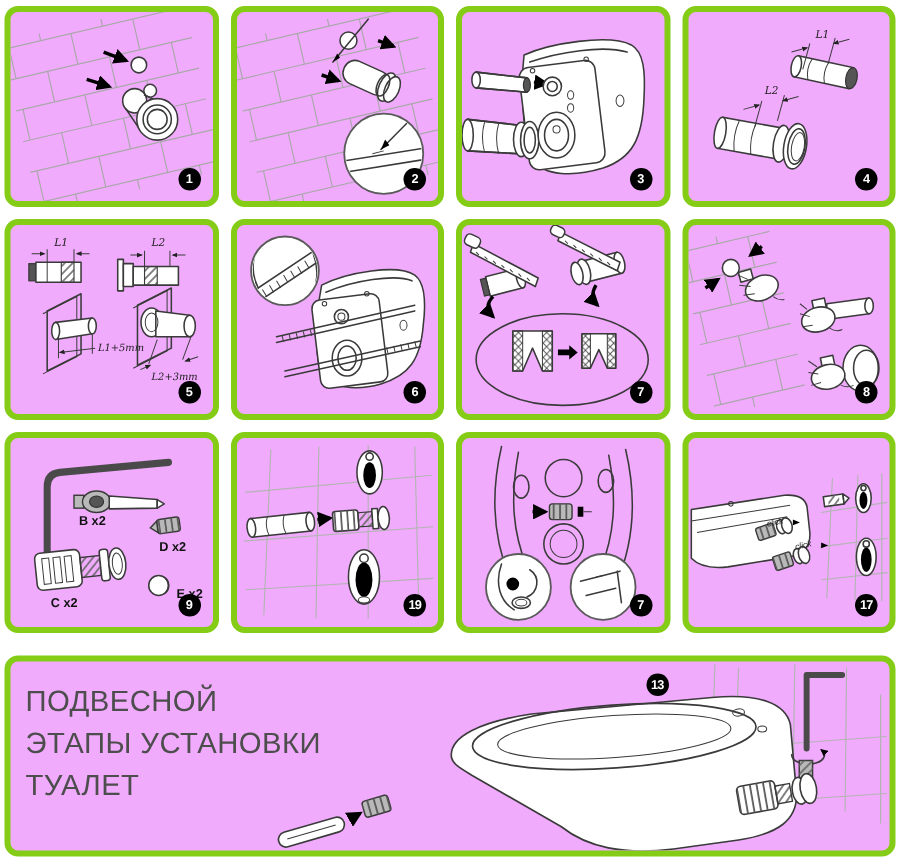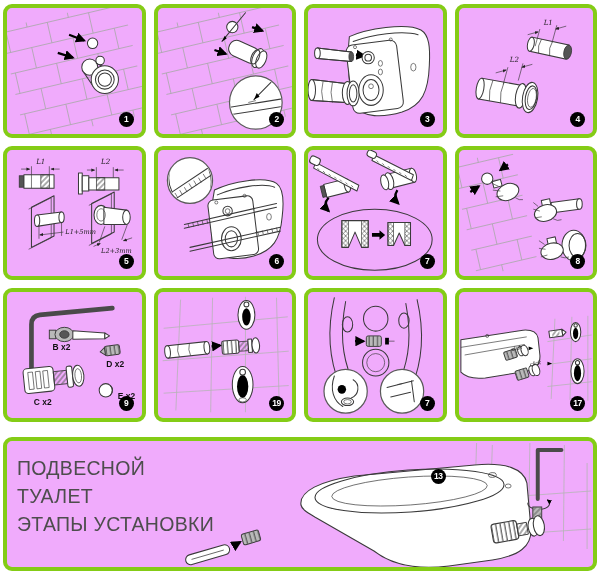--- a/index.html
+++ b/index.html
@@ -5,21 +5,21 @@
   html,body{margin:0;padding:0;background:#fff;}
   body{width:600px;height:573px;overflow:hidden;font-family:"Liberation Sans",sans-serif;}
   .sheet{box-sizing:border-box;width:600px;height:573px;padding:4px 3px 0 3px;background:#fff;}
   .grid{display:grid;grid-template-columns:repeat(4,1fr);grid-template-rows:134px 134px 134px;gap:8px;}
   .panel{position:relative;border:4px solid #84cc16;border-radius:9px;background:#f0abfc;overflow:hidden;}
   .panel svg{position:absolute;inset:0;width:100%;height:100%;display:block;}
   .bottom{margin-top:15px;height:126px;}
   .badge{position:absolute;right:8px;bottom:7px;width:15px;height:15px;border-radius:50%;
          background:#000;color:#fff;font-weight:bold;font-size:8.5px;line-height:15px;
          text-align:center;letter-spacing:-0.5px;}
-  .badge13{right:auto;bottom:auto;left:72.3%;top:8px;margin-top:20px;}
+  .badge13{right:auto;bottom:auto;left:72.3%;top:8px;}
   .title{position:absolute;left:10px;top:13px;font-size:19.5px;line-height:28px;
          color:#4d4d4d;letter-spacing:0.3px;}
   
   .s{stroke:#3a3a3a;fill:none;stroke-width:1.1;stroke-linecap:round;stroke-linejoin:round;}
   .sf{stroke:#3a3a3a;fill:#fff;stroke-width:1.1;stroke-linejoin:round;}
   .w{stroke:#a8a8a8;stroke-width:0.8;fill:none;}
   .t{stroke:#b4b4b4;stroke-width:0.8;fill:none;}
   .blk{fill:#000;stroke:none;}
   .arr{stroke:#000;stroke-width:2.4;fill:none;}
   .thin{stroke:#3a3a3a;stroke-width:0.7;fill:none;}
@@ -571,18 +571,18 @@
       <g transform="rotate(-16 220 110)">
         <rect class="sf" x="180" y="104" width="46" height="10" rx="5"></rect>
         <line class="thin" x1="186" y1="109" x2="220" y2="109"></line>
         <line class="arr" x1="230" y1="108" x2="238" y2="106" marker-end="url(#ah)"></line>
         <rect class="gray" x="241" y="99" width="18" height="11" rx="2"></rect>
         <rect x="241" y="99" width="18" height="11" rx="2" fill="url(#knurl)" stroke="none"></rect>
       </g>
     </svg>
     <div class="title">
       <div>ПОДВЕСНОЙ</div>
+      <div>ЭТАПЫ УСТАНОВКИ</div>
       <div>ТУАЛЕТ</div>
-      <div>ЭТАПЫ УСТАНОВКИ</div>
     </div>
     <div class="badge badge13">13</div>
   </div>
 </div>
 
 </body></html>

